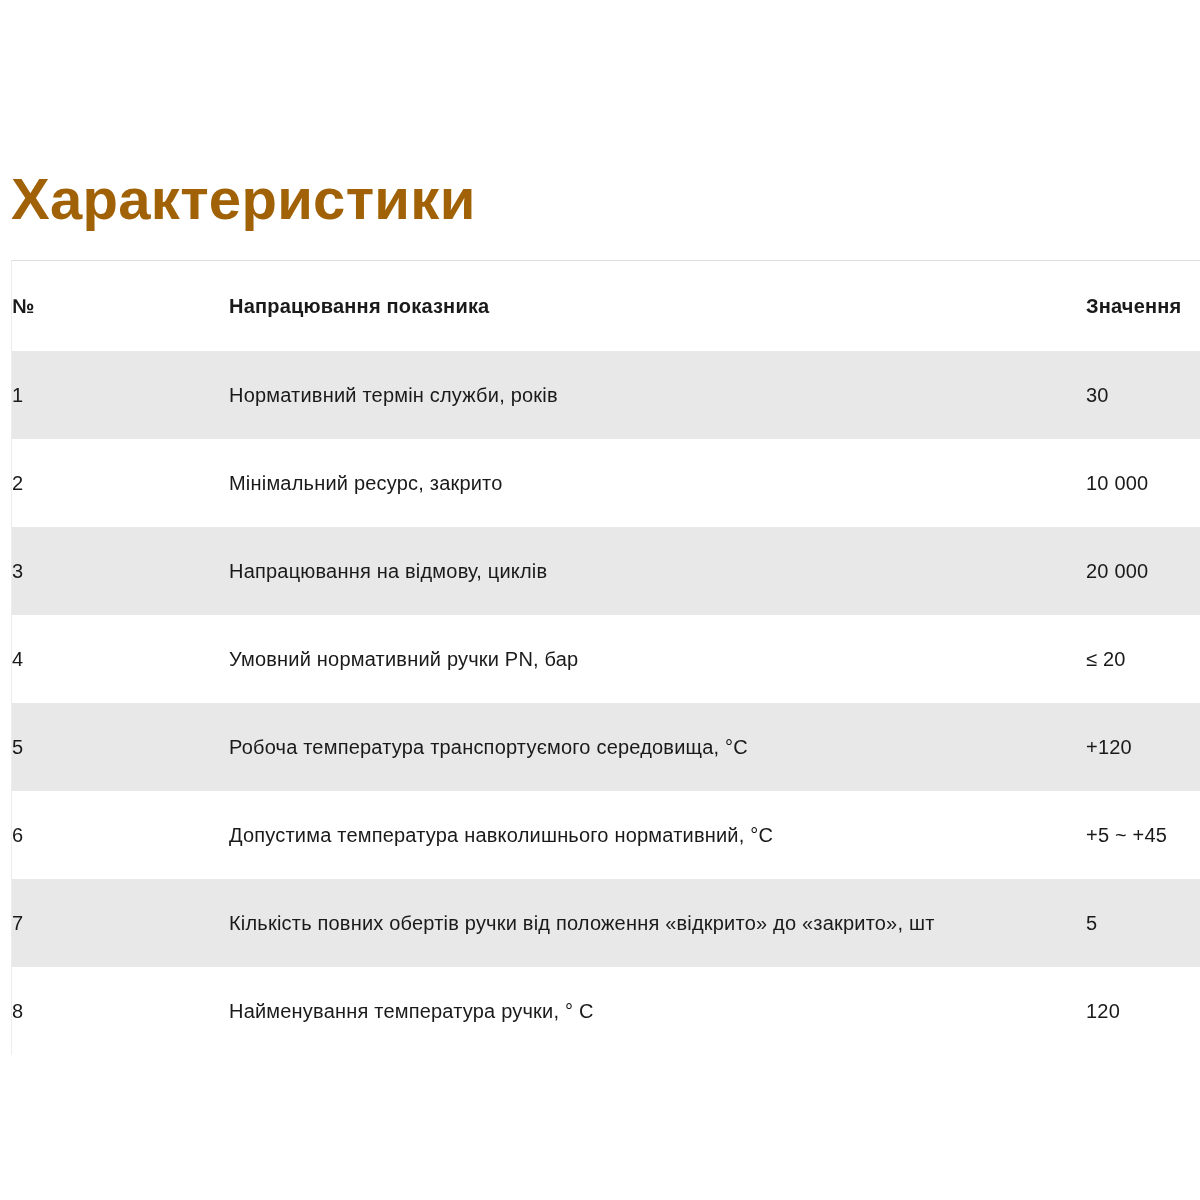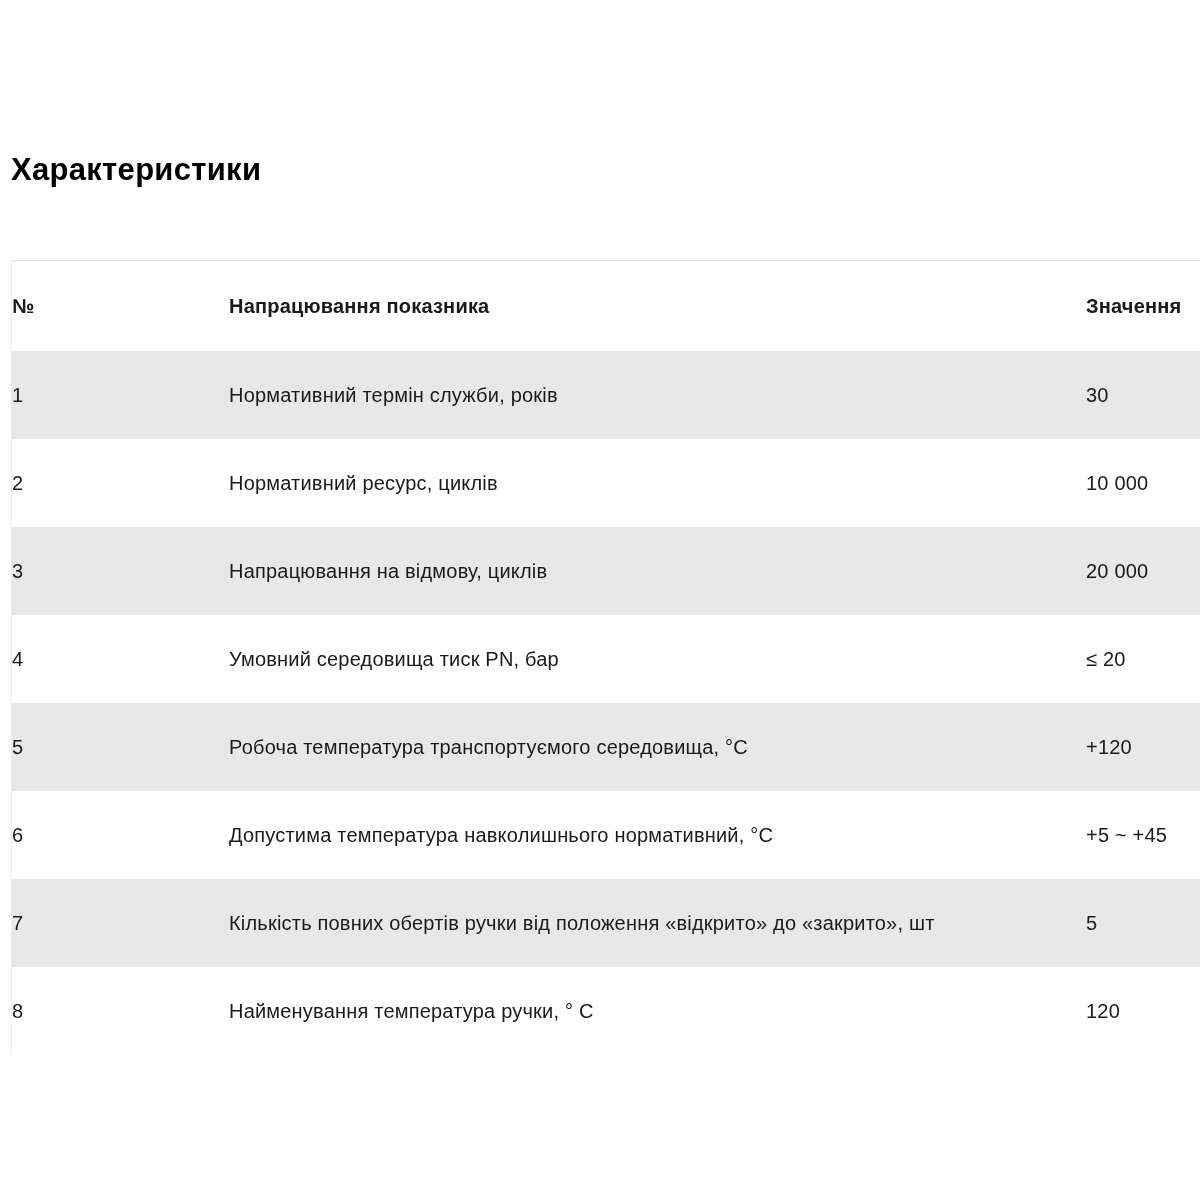--- a/index.html
+++ b/index.html
@@ -11,27 +11,27 @@
     height: 1200px;
     position: relative;
     overflow: hidden;
     background: #ffffff;
     font-family: "Liberation Sans", sans-serif;
     color: #1a1a1a;
   }
   .page-title {
     position: absolute;
     left: 11px;
-    top: 148px;
+    top: 158px;
     margin: 0;
-    font-size: 31px;
+    font-size: 58px;
     line-height: 1.4;
     font-weight: 700;
     letter-spacing: 0.3px;
-    color: #000000;
+    color: #a16207;
   }
   .table-wrap {
     position: absolute;
     left: 11px;
     top: 260px;
     width: 1189px;
     overflow: hidden;
     border-top: 1px solid #dedede;
     border-left: 1px solid #ececec;
   }
@@ -88,31 +88,31 @@
       </tr>
     </thead>
     <tbody>
       <tr>
         <td class="cell-num">1</td>
         <td class="cell-name">Нормативний термін служби, років</td>
         <td class="cell-value">30</td>
       </tr>
       <tr>
         <td class="cell-num">2</td>
-        <td class="cell-name">Нормативний ресурс, циклів</td>
+        <td class="cell-name">Мінімальний ресурс, закрито</td>
         <td class="cell-value">10 000</td>
       </tr>
       <tr>
         <td class="cell-num">3</td>
         <td class="cell-name">Напрацювання на відмову, циклів</td>
         <td class="cell-value">20 000</td>
       </tr>
       <tr>
         <td class="cell-num">4</td>
-        <td class="cell-name">Умовний середовища тиск PN, бар</td>
+        <td class="cell-name">Умовний нормативний ручки PN, бар</td>
         <td class="cell-value">≤ 20</td>
       </tr>
       <tr>
         <td class="cell-num">5</td>
         <td class="cell-name">Робоча температура транспортуємого середовища, °С</td>
         <td class="cell-value">+120</td>
       </tr>
       <tr>
         <td class="cell-num">6</td>
         <td class="cell-name">Допустима температура навколишнього нормативний, °С</td>

